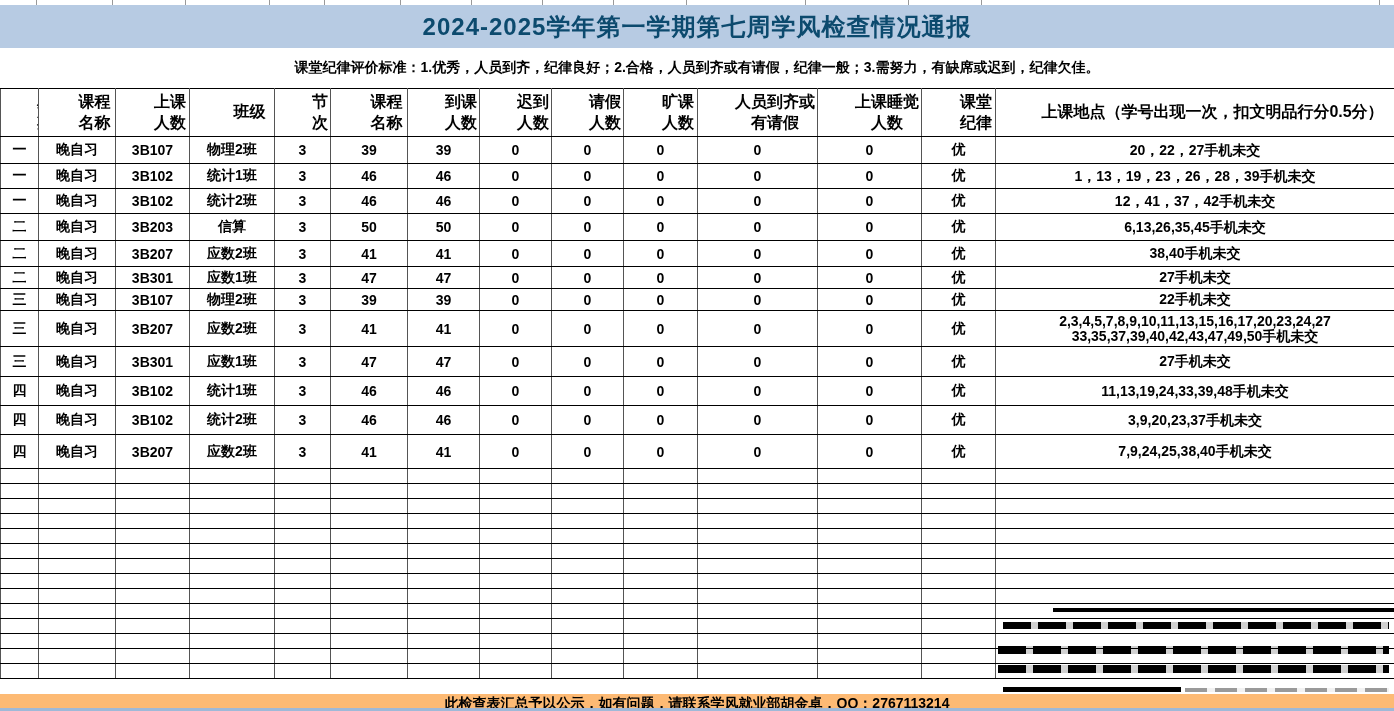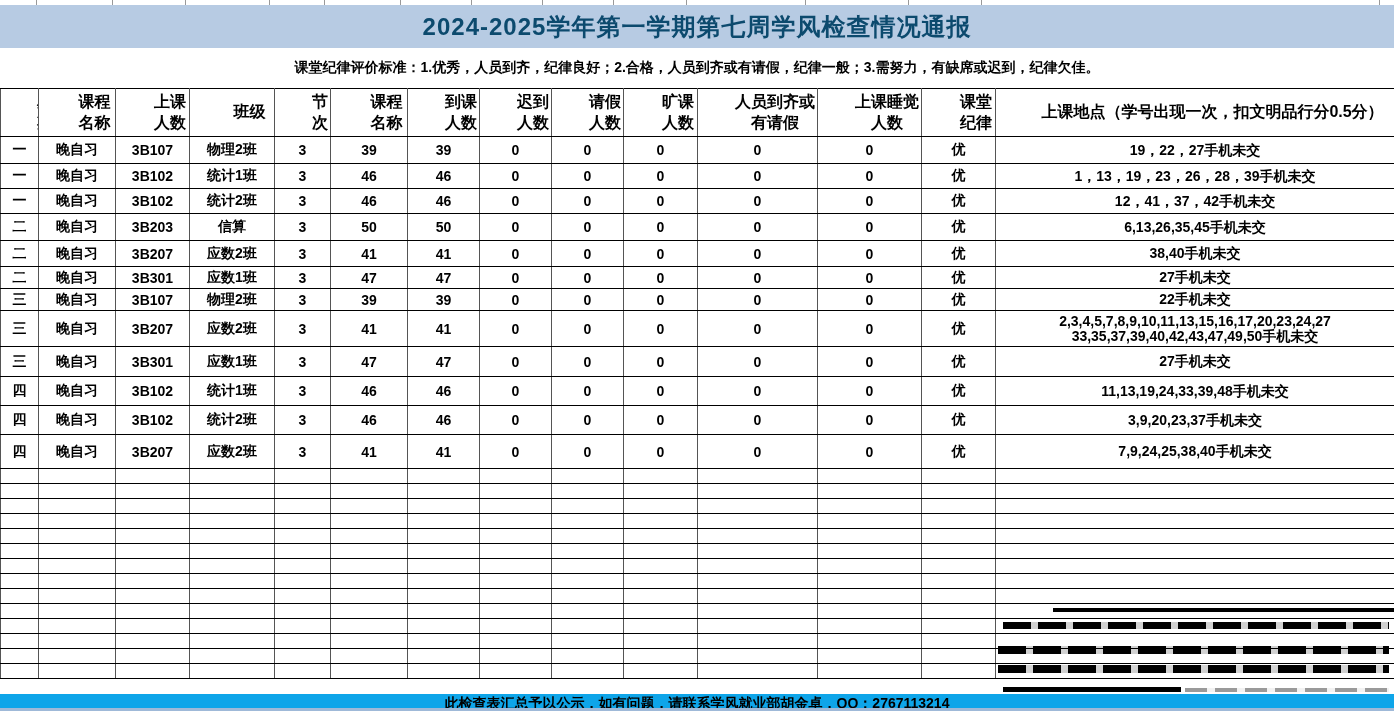--- a/index.html
+++ b/index.html
@@ -27,21 +27,21 @@
     border-top:1px solid #000; border-bottom:1px solid #000;
     border-left:1px solid #555; border-right:1px solid #555;
     padding:0 1px; text-align:center; vertical-align:middle;
     font-weight:bold; font-size:14px; color:#000; overflow:hidden;
   }
   table.grid thead th { height:48px; font-size:16px;padding-left:36px; }
   td.remark-cell { font-size:13px; line-height:15px; white-space:pre-line; }
   tr.empty-row td { height:15px; }
   .footer-row {
     position:absolute; left:0; top:694px; width:1394px; height:14px;
-    background:#0ea5e9; text-align:center; overflow:hidden;
+    background:#fdba74; text-align:center; overflow:hidden;
   }
   .footer-row span { font-weight:bold; font-size:14px; line-height:16px; color:#000; }
   .bottom-strip { position:absolute; left:0; top:708px; width:1394px; height:3px; background:#9fb9d8; }
   .redaction { position:absolute; left:995px; top:605px; width:399px; height:92px; pointer-events:none; }
   .redaction .bar { position:absolute; }
   .bar-dashed { background:repeating-linear-gradient(90deg,#000 0 28px, rgba(0,0,0,0.18) 28px 35px); }
   .bar-solid  { background:#000; }
   .bar-faint  { background:repeating-linear-gradient(90deg,#9a9a9a 0 22px, rgba(0,0,0,0.05) 22px 30px); }
 </style>
 </head>
@@ -117,21 +117,21 @@
           <td>物理2班</td>
           <td>3</td>
           <td>39</td>
           <td>39</td>
           <td>0</td>
           <td>0</td>
           <td>0</td>
           <td>0</td>
           <td>0</td>
           <td>优</td>
-          <td class="remark-cell">19，22，27手机未交</td>
+          <td class="remark-cell">20，22，27手机未交</td>
         </tr>
         <tr style="height: 25px;">
           <td>一</td>
           <td>晚自习</td>
           <td>3B102</td>
           <td>统计1班</td>
           <td>3</td>
           <td>46</td>
           <td>46</td>
           <td>0</td>

